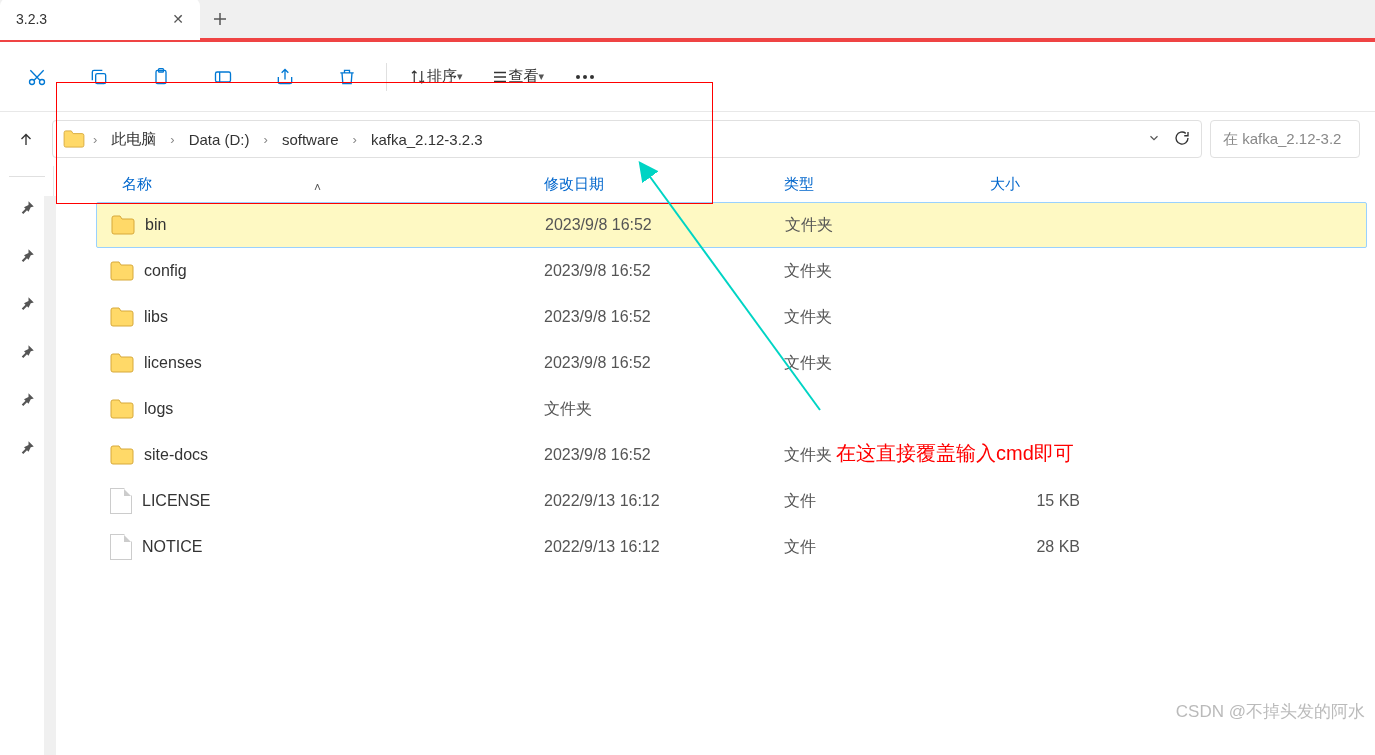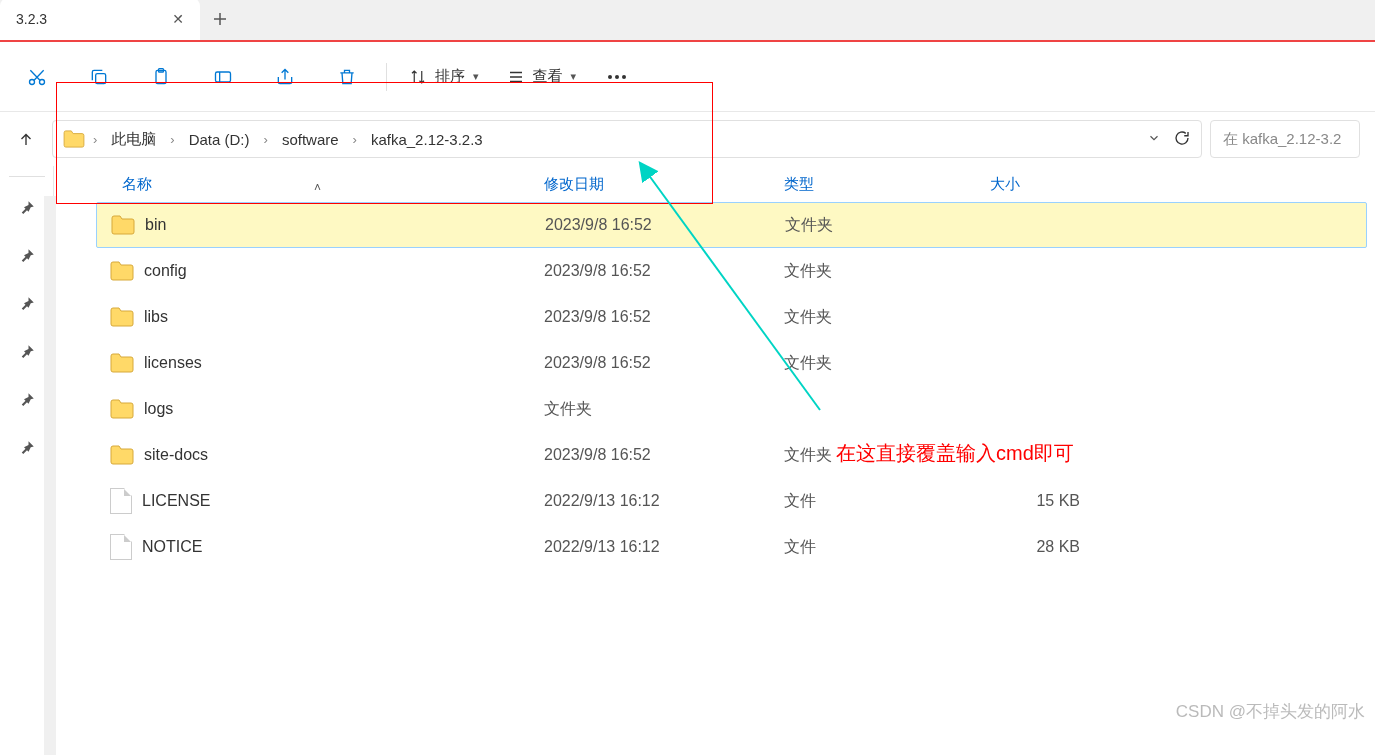--- a/index.html
+++ b/index.html
@@ -1,27 +1,27 @@
 <!DOCTYPE html>
 <html><head>
   <meta charset="utf-8">
   <style>
     * { margin: 0; padding: 0; box-sizing: border-box; font-family: "Segoe UI", "Microsoft YaHei", sans-serif; }
     body { background: #fff; width: 1375px; height: 755px; overflow: hidden; position: relative; }
     
-    .tab-bar { height: 42px; background: #f0f0f0; display: flex; align-items: flex-end; border-bottom: 2px solid #ef4444; }
+    .tab-bar { height: 42px; background: #f0f0f0; display: flex; align-items: center; border-bottom: 4px solid #ef4444; }
     .tab { height: 42px; background: #fff; display: flex; align-items: center; padding: 0 12px 0 16px; font-size: 14px; color: #333; border-radius: 8px 8px 0 0; min-width: 200px; justify-content: space-between; }
     .tab-close { color: #555; font-size: 14px; padding: 0 4px; cursor: pointer; }
     .new-tab { width: 40px; height: 42px; display: flex; align-items: center; justify-content: center; color: #555; cursor: pointer; }
     
     .toolbar { height: 70px; display: flex; align-items: center; padding: 0 8px; border-bottom: 1px solid #e8e8e8; gap: 4px; }
     .tb-btn { width: 58px; height: 44px; display: flex; align-items: center; justify-content: center; color: #555; border-radius: 4px; }
     .tb-btn svg { stroke: #0078d4; }
     .tb-sep { width: 1px; height: 28px; background: #e0e0e0; margin: 0 6px; }
-    .tb-label-btn { display: flex; align-items: center; gap: 8px; padding: 0 12px; height: 44px; color: #333; font-size: 15px; }
+    .tb-label-btn { display: flex; align-items: center; gap: 0; padding: 0 12px; height: 44px; color: #333; font-size: 15px; }
     .chev-down { font-size: 11px; color: #555; }
     .more-dots { display: flex; gap: 3px; padding: 0 16px; }
     .more-dots span { width: 4px; height: 4px; background: #333; border-radius: 50%; }
     
     .addr-row { height: 54px; display: flex; align-items: center; padding: 0 0 0 8px; gap: 8px; }
     .up-btn { width: 36px; height: 36px; display: flex; align-items: center; justify-content: center; }
     .addr-bar { flex: 1; height: 38px; border: 1px solid #e0e0e0; border-radius: 4px; display: flex; align-items: center; padding: 0 10px; gap: 4px; font-size: 15px; max-width: 1150px; }
     .folder-ico { width: 22px; height: 18px; }
     .bc-sep { color: #888; font-size: 13px; padding: 0 4px; }
     .bc-item { color: #333; padding: 3px 6px; }

